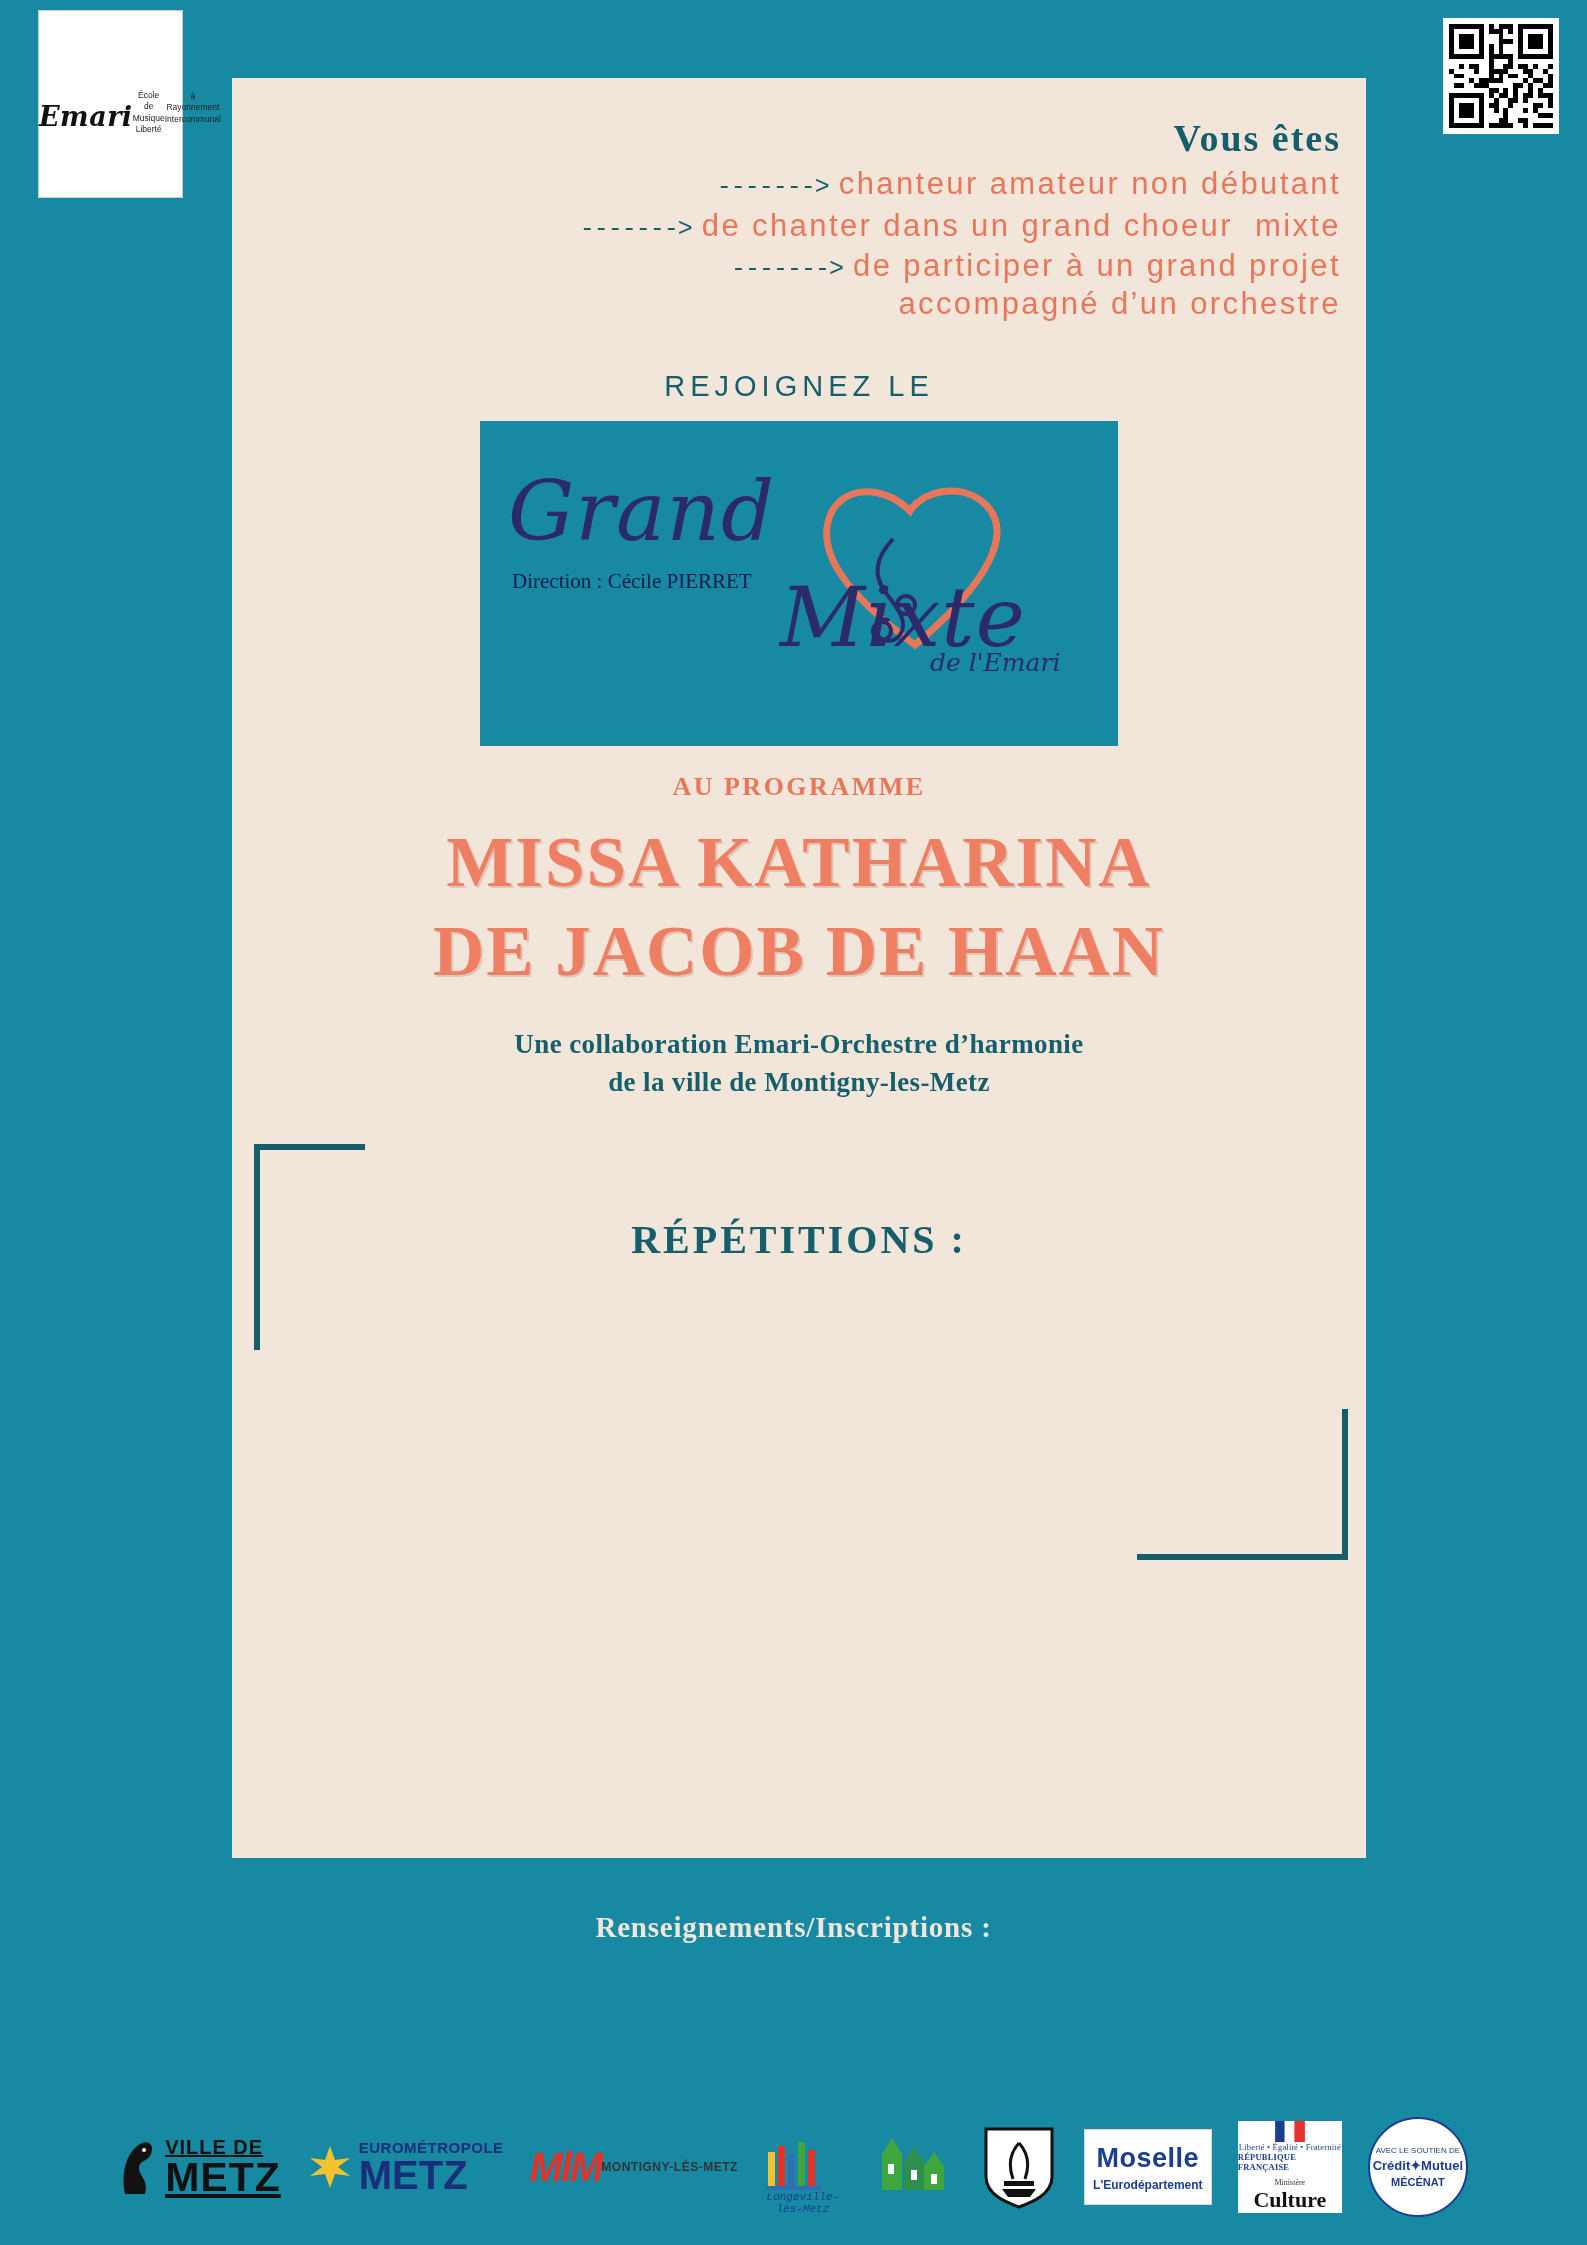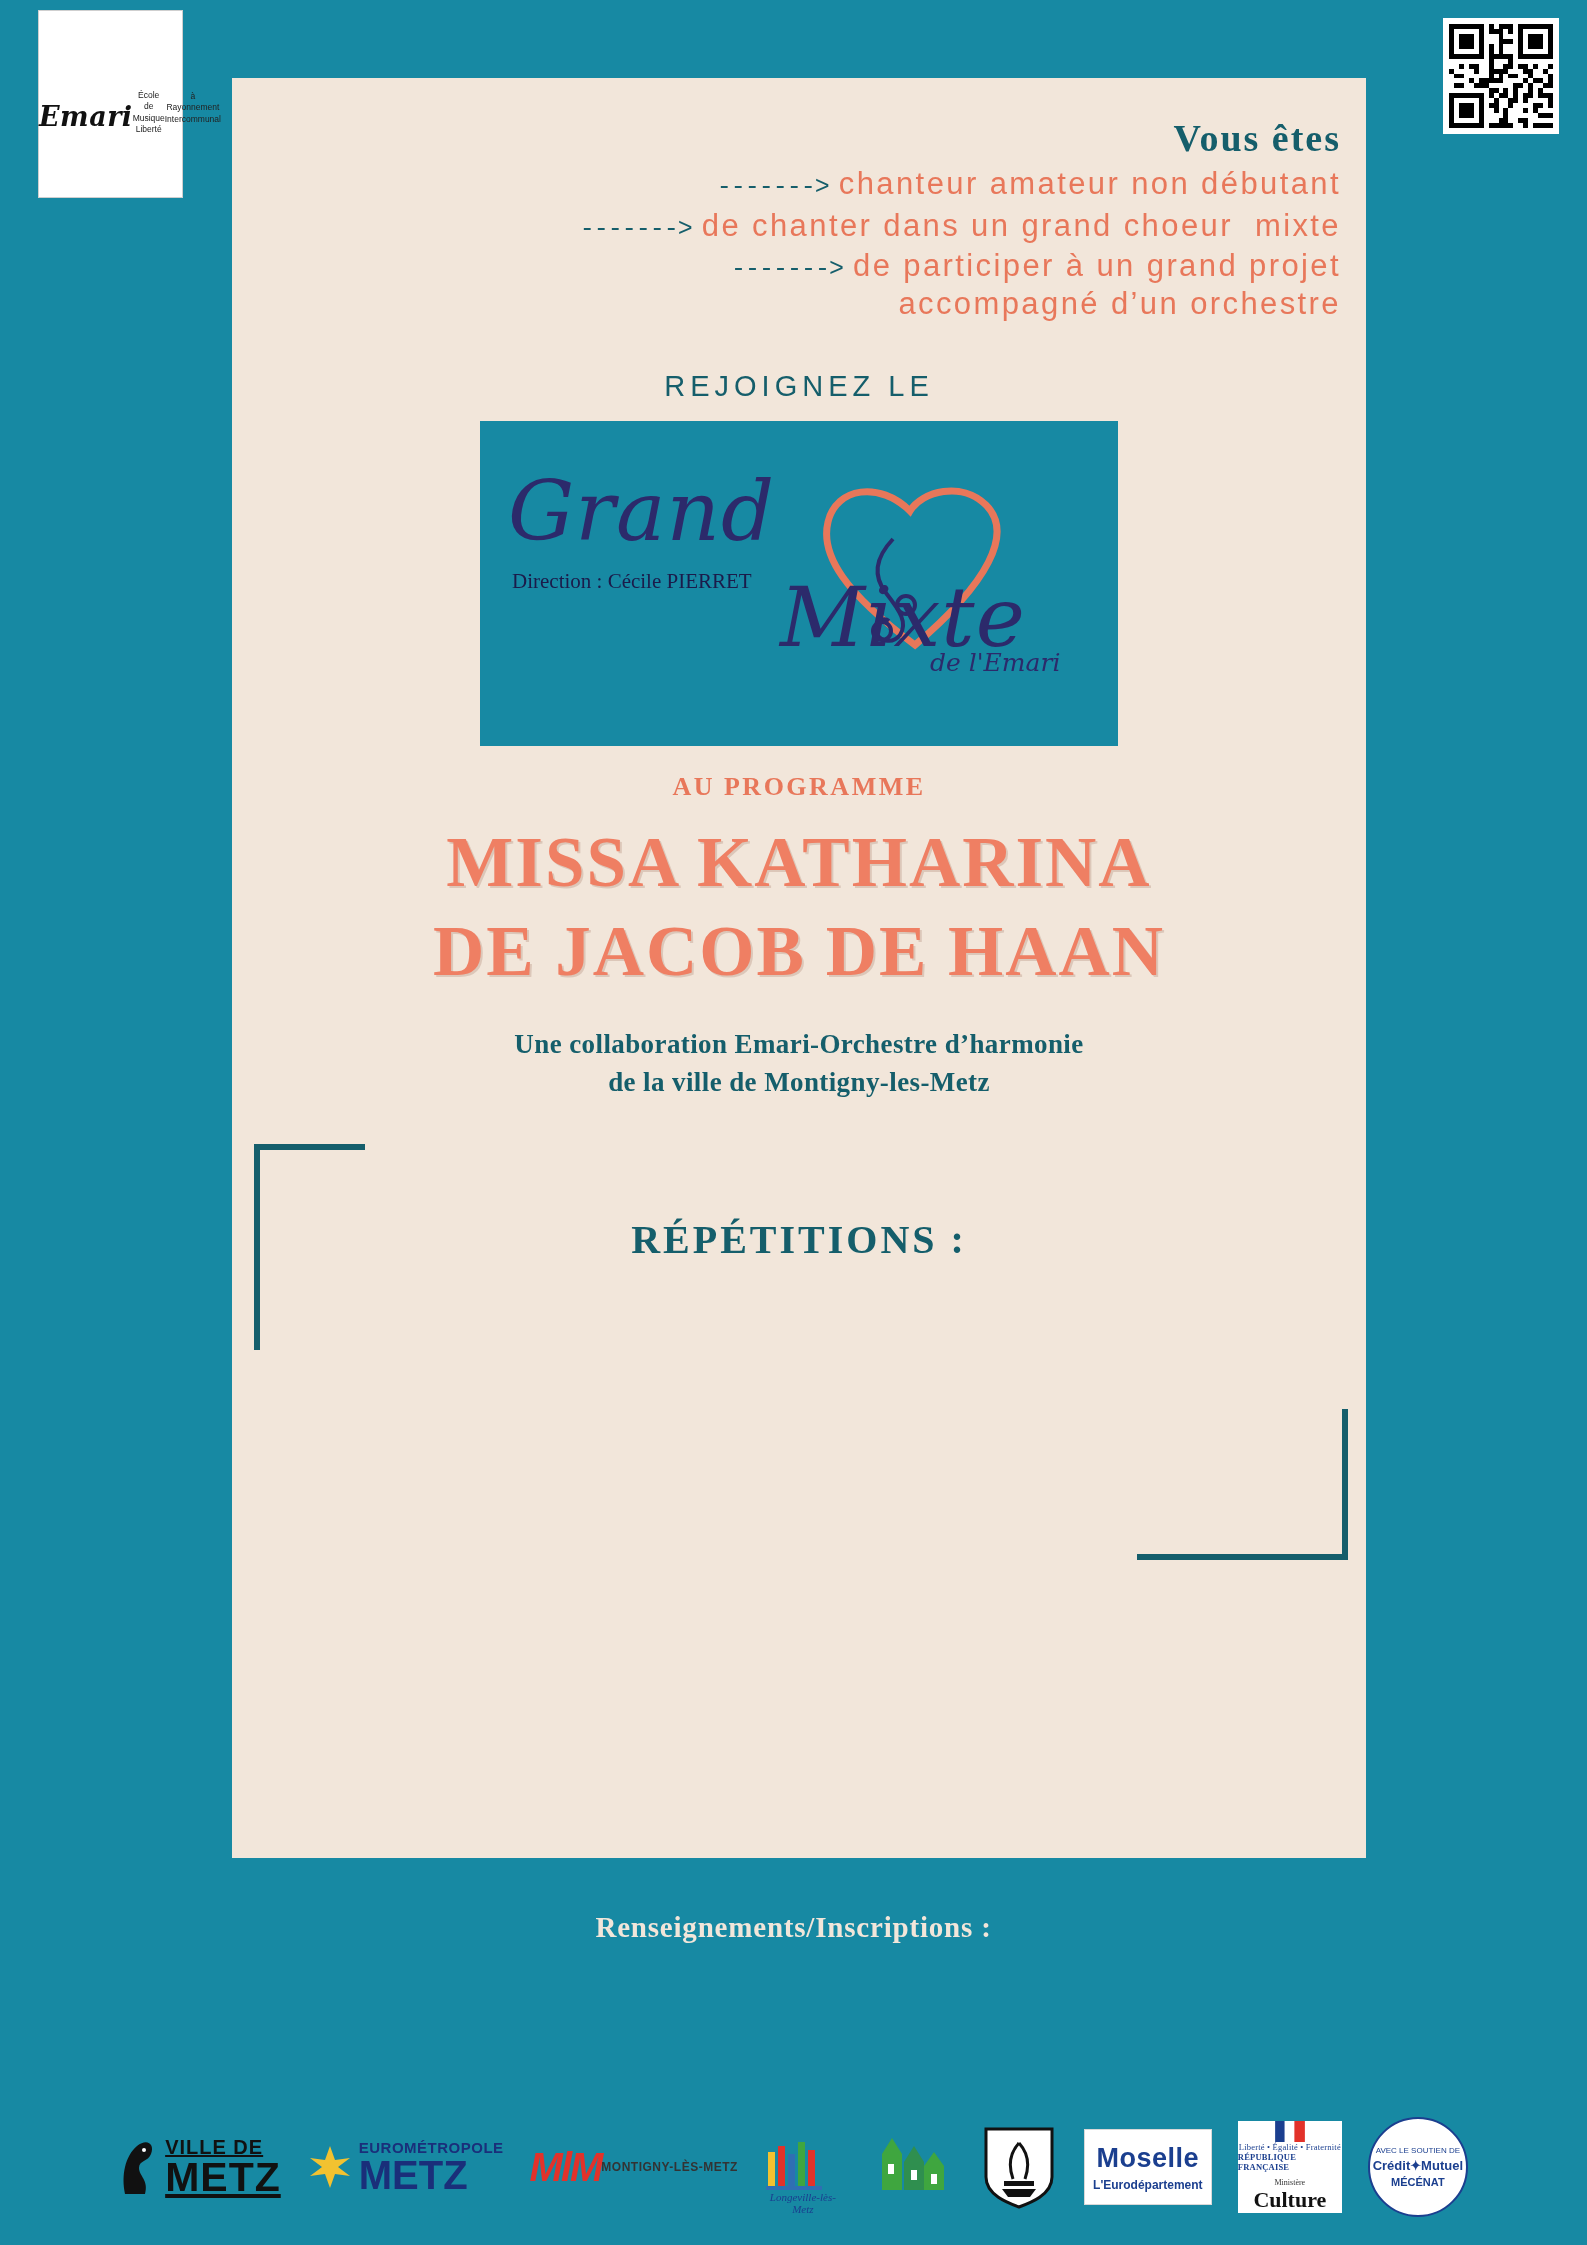--- a/index.html
+++ b/index.html
@@ -331,21 +331,21 @@
     text-align: left;
   }
   .sp-metz .small { font-size: 20px; letter-spacing: 1px; }
   .sp-metz .big { font-size: 41px; letter-spacing: 1px; }
   .sp-euro { font-family: "Liberation Sans", sans-serif; font-weight: bold; line-height: 1; }
   .sp-euro .small { font-size: 15px; color: #1a2f7a; letter-spacing: .5px; }
   .sp-euro .big { font-size: 40px; color: #1a2f7a; }
   .sp-mlm { text-align: center; font-family: "Liberation Sans", sans-serif; }
   .sp-mlm .wave { font-size: 40px; color: #e2322a; font-weight: bold; font-style: italic; letter-spacing: -2px; }
   .sp-mlm .nm { font-size: 12px; color: #333; font-weight: bold; letter-spacing: .5px; }
-  .sp-lgm { text-align: center; font-family: Liberation Serif, serif; }
+  .sp-lgm { text-align: center; font-family: Liberation Mono, monospace; }
   .sp-lgm .nm { font-size: 11px; color: #1a3f8f; font-style: italic; }
   .sp-moselle {
     background: #ffffff;
     border: 1px solid #d8d8d8;
     width: 126px; height: 74px;
     display: flex; flex-direction: column; align-items: center; justify-content: center;
     font-family: "Liberation Sans", sans-serif;
   }
   .sp-moselle .t1 { font-size: 27px; font-weight: bold; color: #1b3f8f; letter-spacing: .5px; }
   .sp-moselle .t2 { font-size: 12px; font-weight: bold; color: #1b3f8f; margin-top: 4px; }

